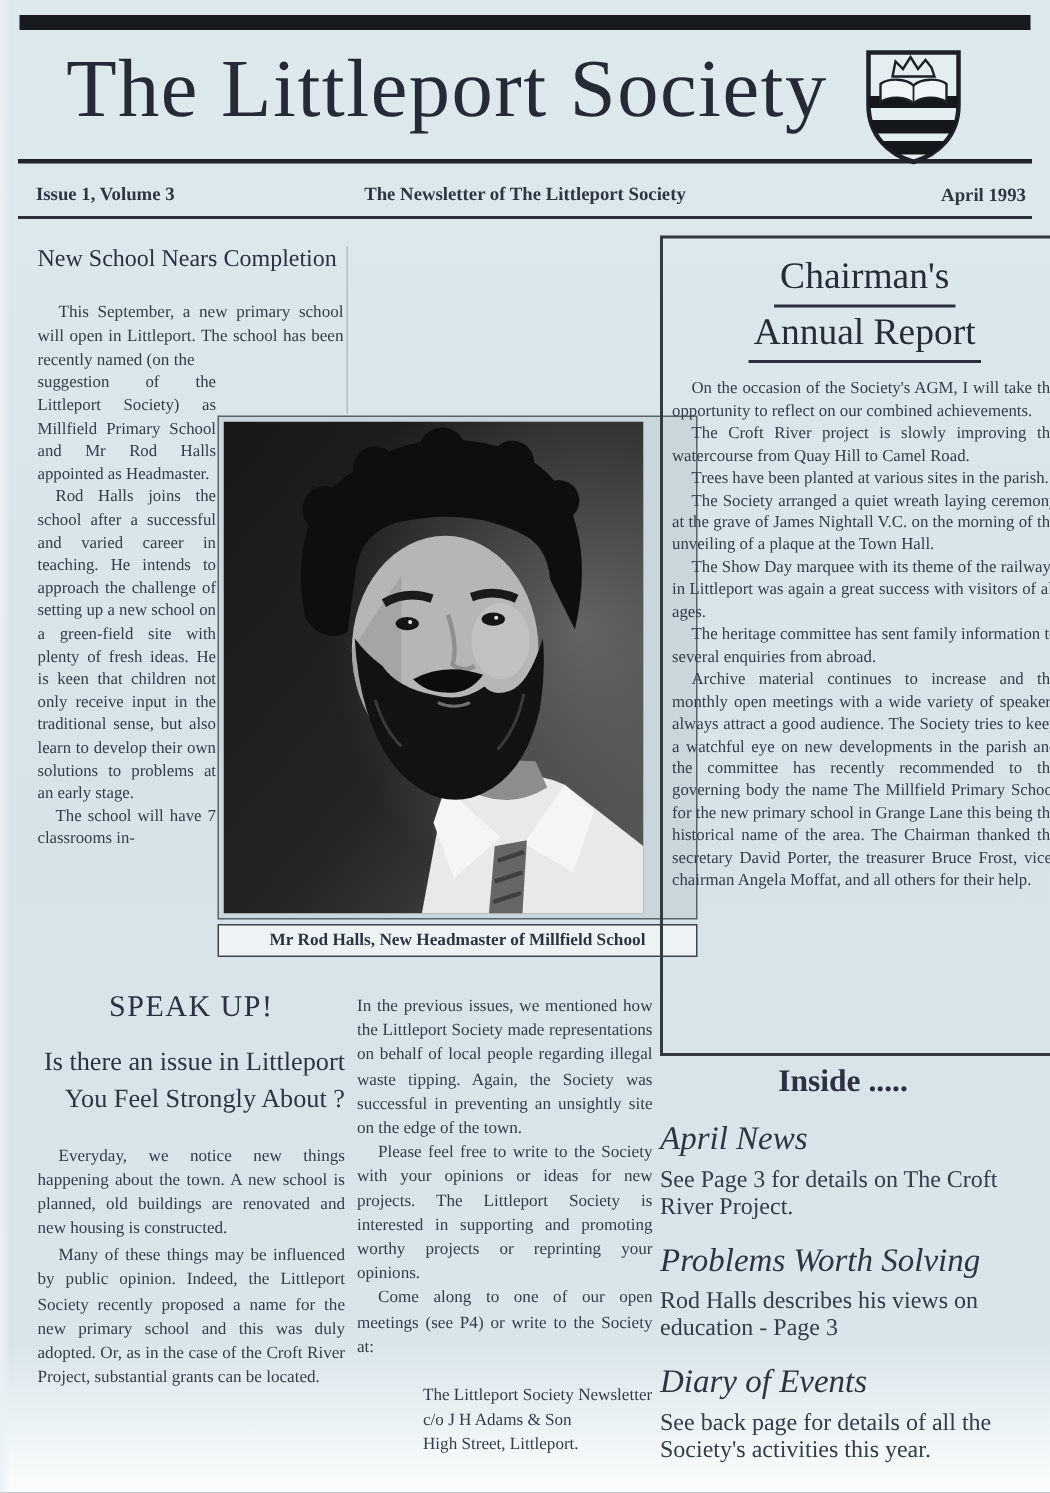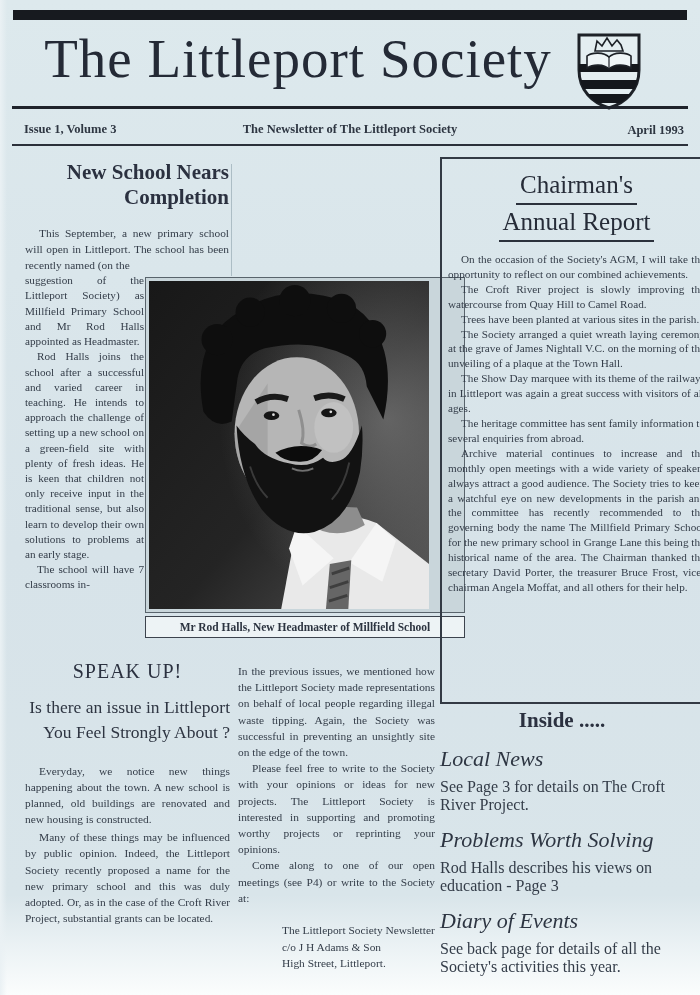--- a/index.html
+++ b/index.html
@@ -19,21 +19,21 @@
     font-size:55px; line-height:62px; color:#242a36; letter-spacing:1px; white-space:nowrap; }
   .crest { left:574px; top:30px; width:70px; height:82px; }
   .rule-a { left:12px; top:106px; width:676px; height:3px; background:#1f232b; }
   .info-issue { left:24px; top:122px; font-size:12.5px; font-weight:bold; color:#2e3642; }
   .info-sub { left:175px; top:122px; width:350px; text-align:center; font-size:12.5px; font-weight:bold; color:#2e3642; }
   .info-date { right:16px; top:123px; font-size:12.5px; font-weight:bold; color:#2e3642;margin-left:40px; }
   .rule-b { left:12px; top:144px; width:676px; height:2px; background:#2b303a; }
   .divider-v { left:231px; top:164px; width:1px; height:112px; background:#acbdc5; }
 
   
-  .headline { font-size:21px; line-height:25px; text-align:right; font-weight:700; color:#2b3140; margin:0 0 15px 0; }
+  .headline { font-size:16px; line-height:25px; text-align:left; font-weight:400; color:#2b3140; margin:0 0 15px 0; }
   .body-copy p { margin:0; text-align:justify; text-indent:14px; color:#333c48; }
   .body-copy p.noindent { text-indent:0; }
 
   
   .col-left { left:25px; top:160px; width:204px; }
   .col-left .body-copy p { font-size:11.4px; line-height:16.1px; }
   .col-left .narrow { width:119px; }
   .col-left .narrow p { font-size:11.2px; line-height:15.2px; text-indent:12px; }
   .col-left .narrow p.noindent { text-indent:0; }
 
@@ -209,21 +209,21 @@
       <div>The Littleport Society Newsletter</div>
       <div>c/o J H Adams &amp; Son</div>
       <div>High Street, Littleport.</div>
     </div>
   </div>
 
   <div class="abs inside">
     <div class="inside-head">Inside .....</div>
 
     <div>
-      <div class="inside-title">Local News</div>
+      <div class="inside-title">April News</div>
       <p class="inside-desc">See Page 3 for details on The Croft River Project.</p>
     </div>
 
     <div>
       <div class="inside-title">Problems Worth Solving</div>
       <p class="inside-desc">Rod Halls describes his views on education - Page 3</p>
     </div>
 
     <div>
       <div class="inside-title">Diary of Events</div>

